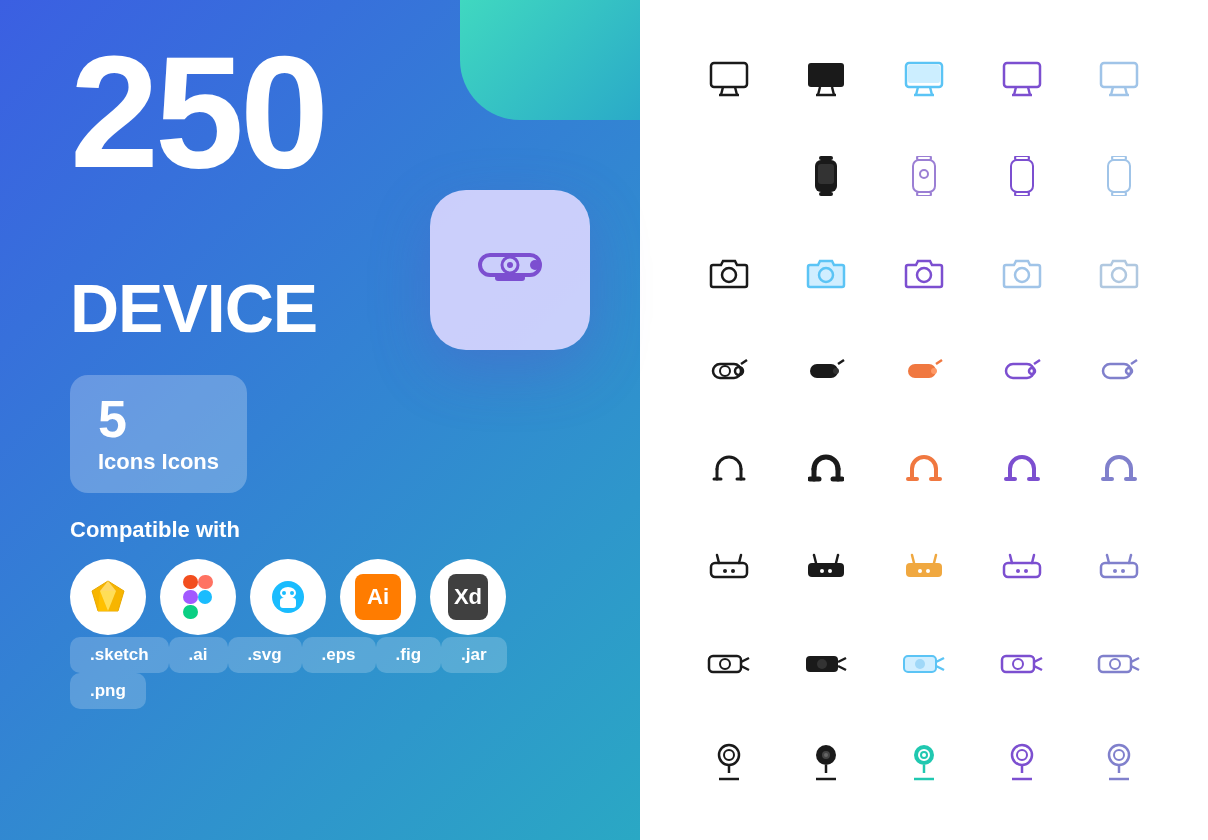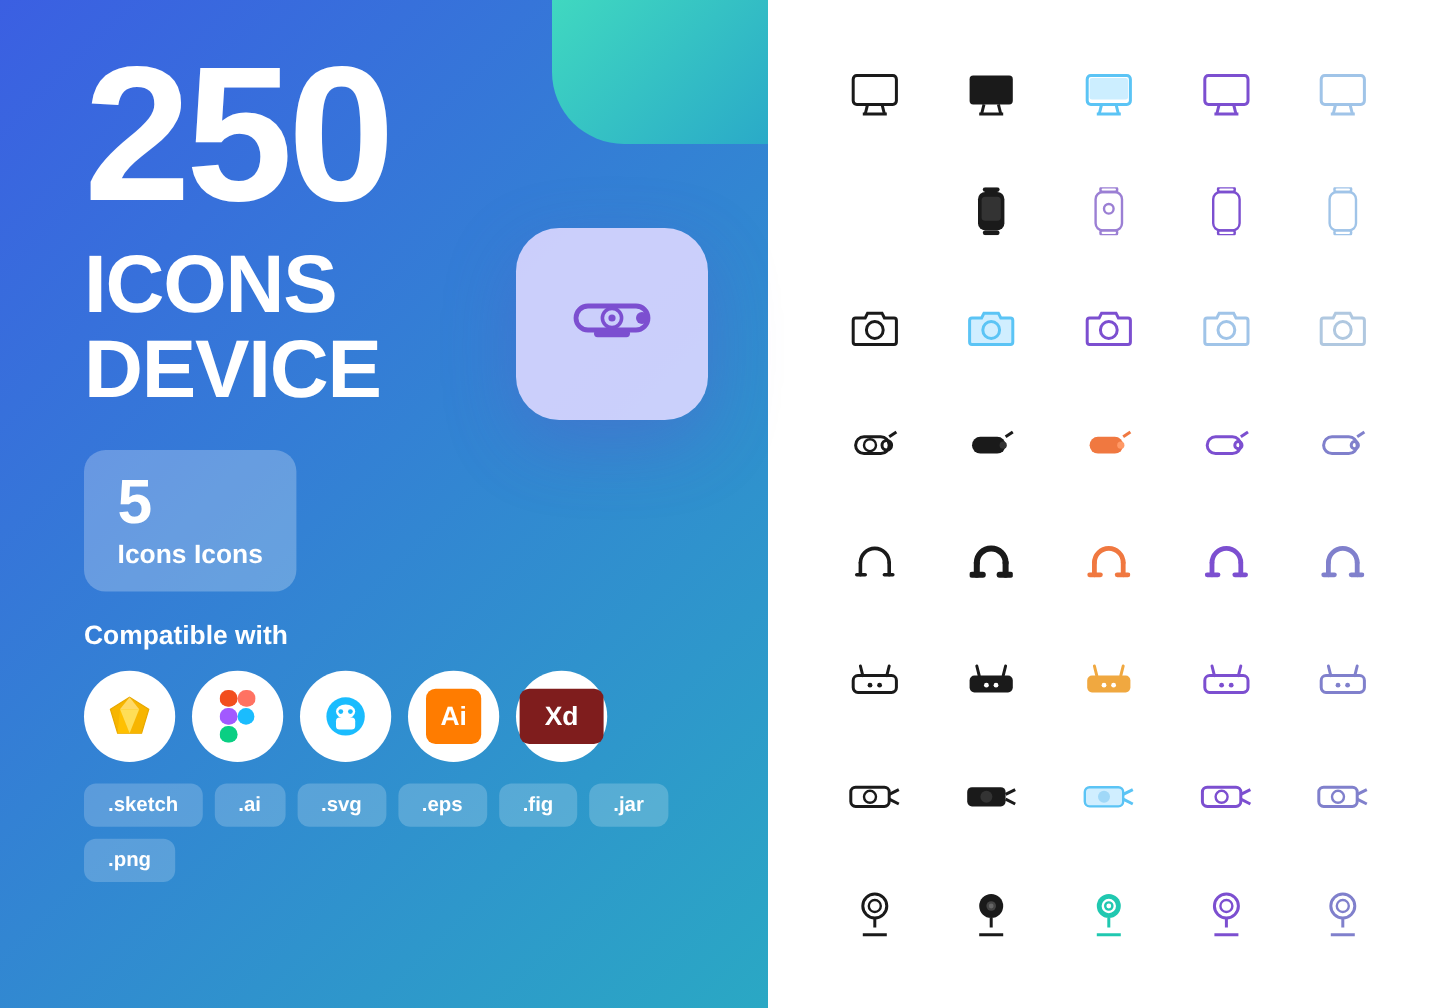--- a/index.html
+++ b/index.html
@@ -91,22 +91,21 @@
       display: flex;
       align-items: center;
       justify-content: center;
       font-size: 28px;
       font-weight: 900;
     }
 
     .file-types-row {
       display: flex;
       flex-wrap: wrap;
-      gap: 10px;
-      margin-top: 18px;
+      margin-top: 2px;
     }
 
     .file-badge {
       background: rgba(255,255,255,0.2);
       border-radius: 10px;
       padding: 8px 20px;
       color: white;
       font-size: 17px;
       font-weight: 600;
     }
@@ -138,21 +137,21 @@
 
     .icon-cell {
       display: flex;
       align-items: center;
       justify-content: center;
       font-size: 32px;
     }
     
     .ai-icon { background: #ff7c00; color: white; font-weight: 900; font-size: 22px; border-radius: 8px; width: 46px; height: 46px; display:flex; align-items:center; justify-content:center; }
     
-    .xd-icon { background: #7f1d1d; color: white; font-weight: 900; font-size: 22px; border-radius: 8px; width: 70px; height: 46px; display:flex; align-items:center; justify-content:center; }
+    .xd-icon { background: #404040; color: white; font-weight: 900; font-size: 22px; border-radius: 8px; width: 40px; height: 46px; display:flex; align-items:center; justify-content:center; }
 
     
     .teal-accent {
       position: absolute;
       top: 0;
       right: 0;
       width: 180px;
       height: 120px;
       background: linear-gradient(135deg, #40d8c0, #2aaac8);
       border-radius: 0 0 0 60px;
@@ -161,21 +160,21 @@
 </head>
 <body>
 
 <div class="left-panel">
   
   <div class="teal-accent"></div>
 
   <div class="big-number">250</div>
 
   <div class="icons-device-text">
-    <span>ICONS</span><br>
+    <br>
     <span>DEVICE</span>
   </div>
 
   <div class="style-badge">
     <div class="num">5</div>
     <div class="label">Icons Icons</div>
   </div>
 
   <div class="compatible-with">Compatible with</div>
 

